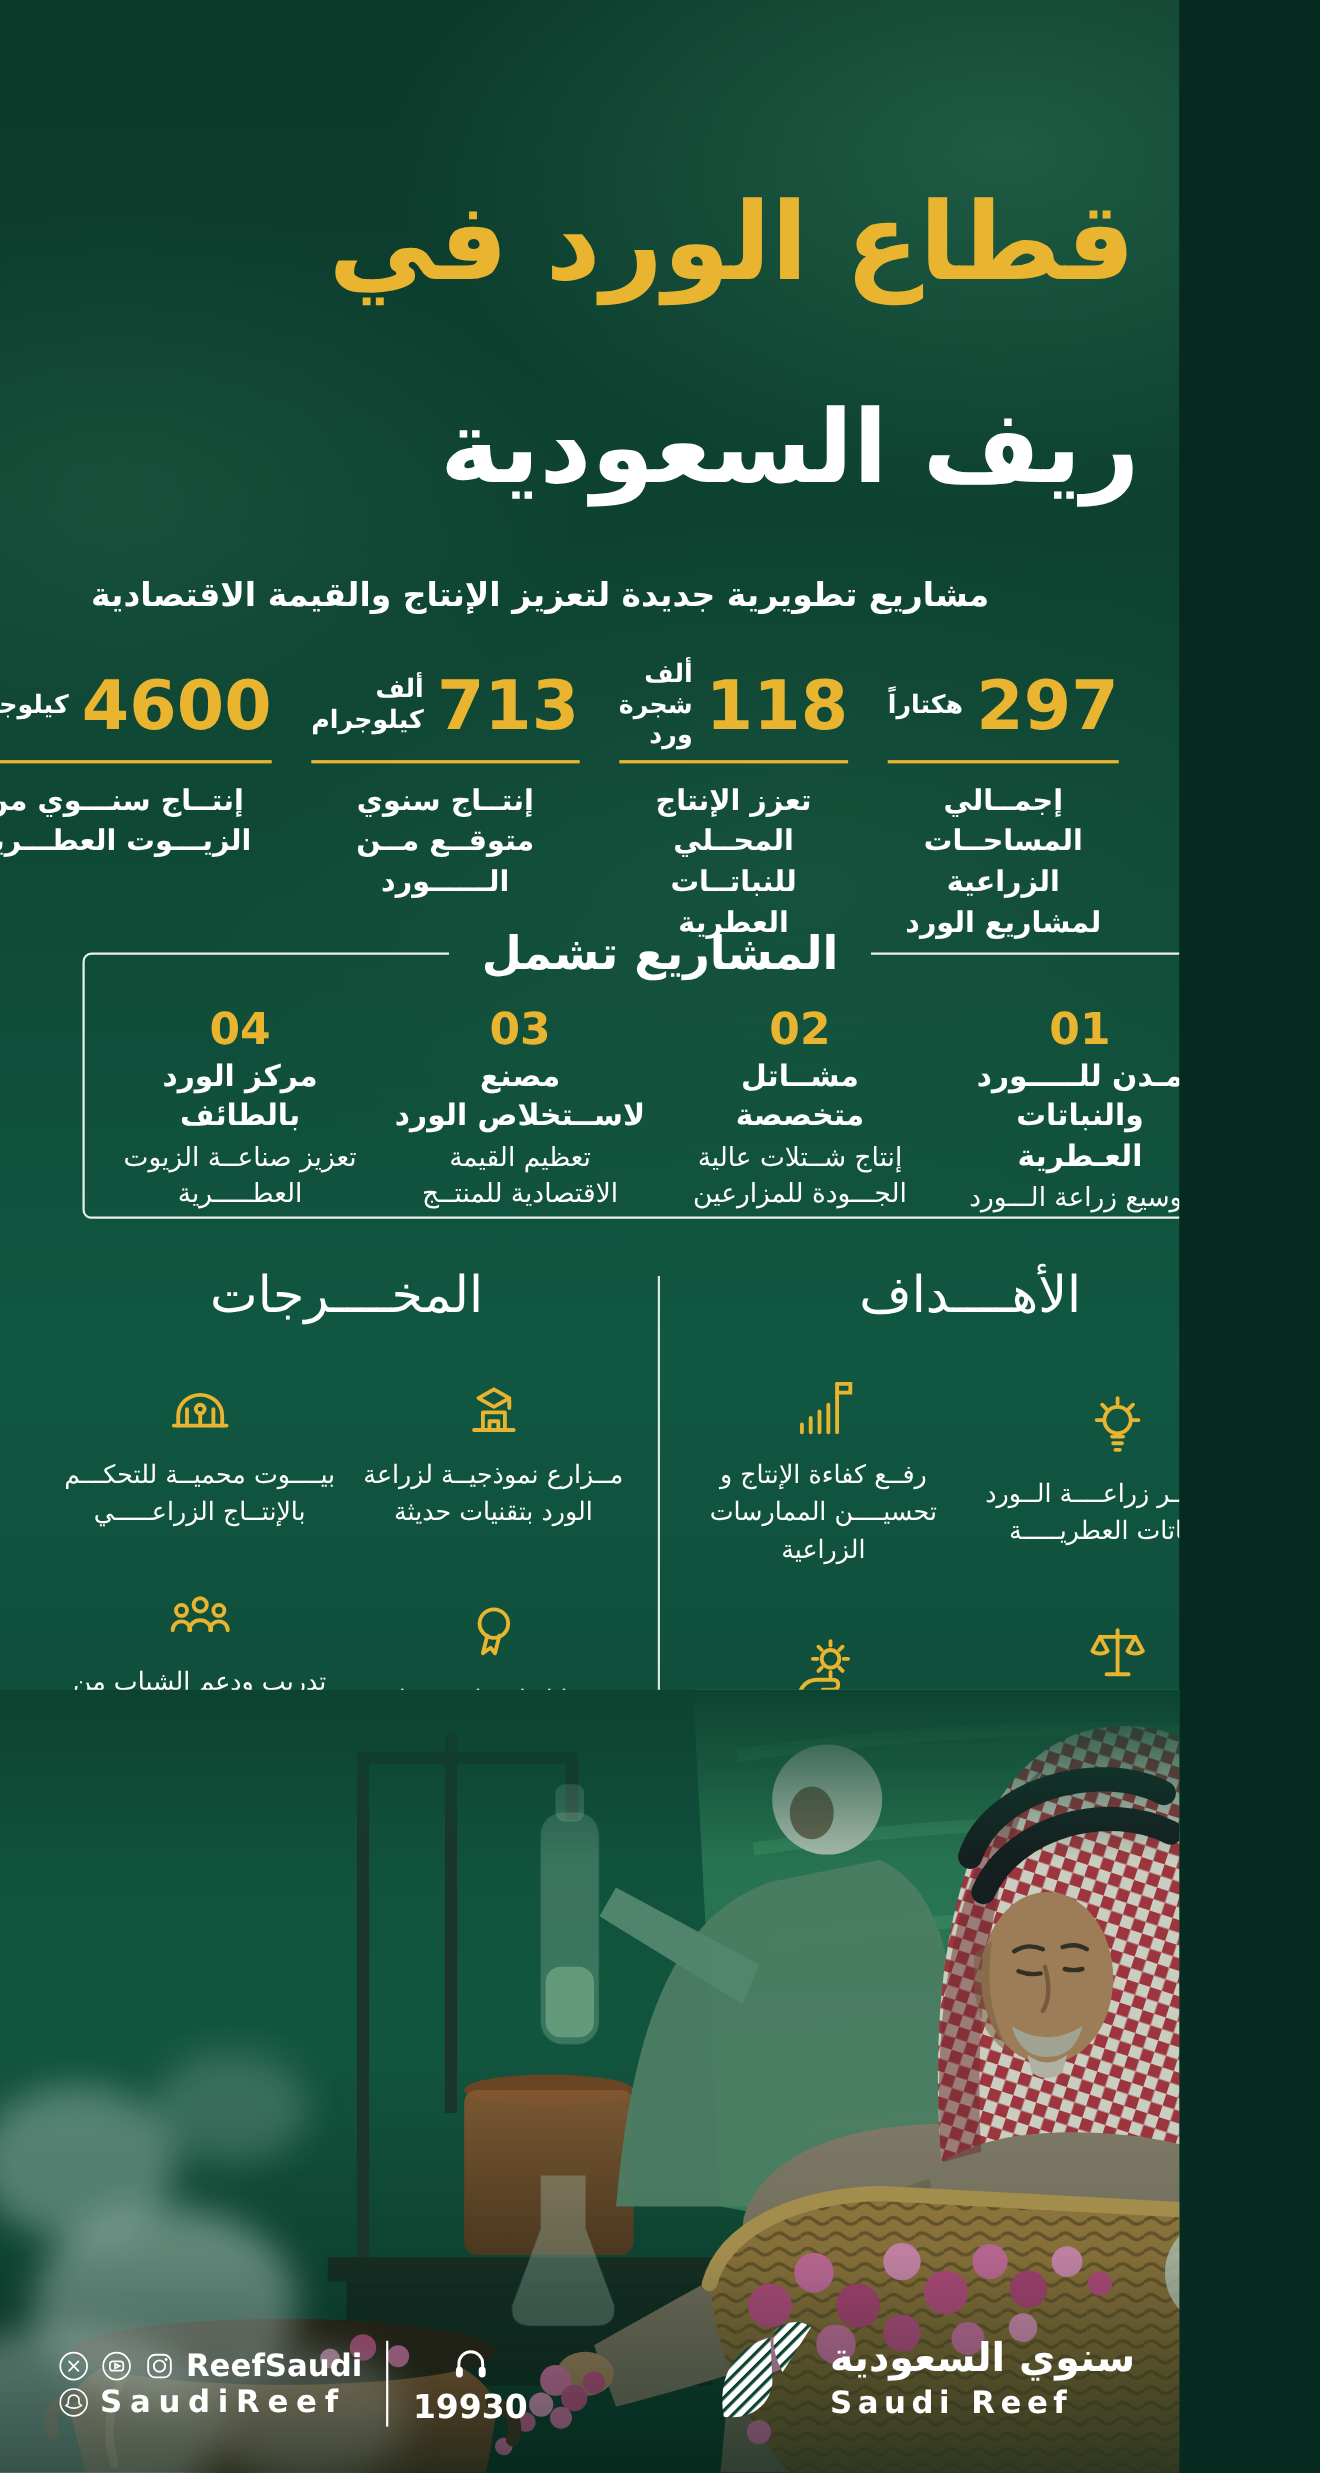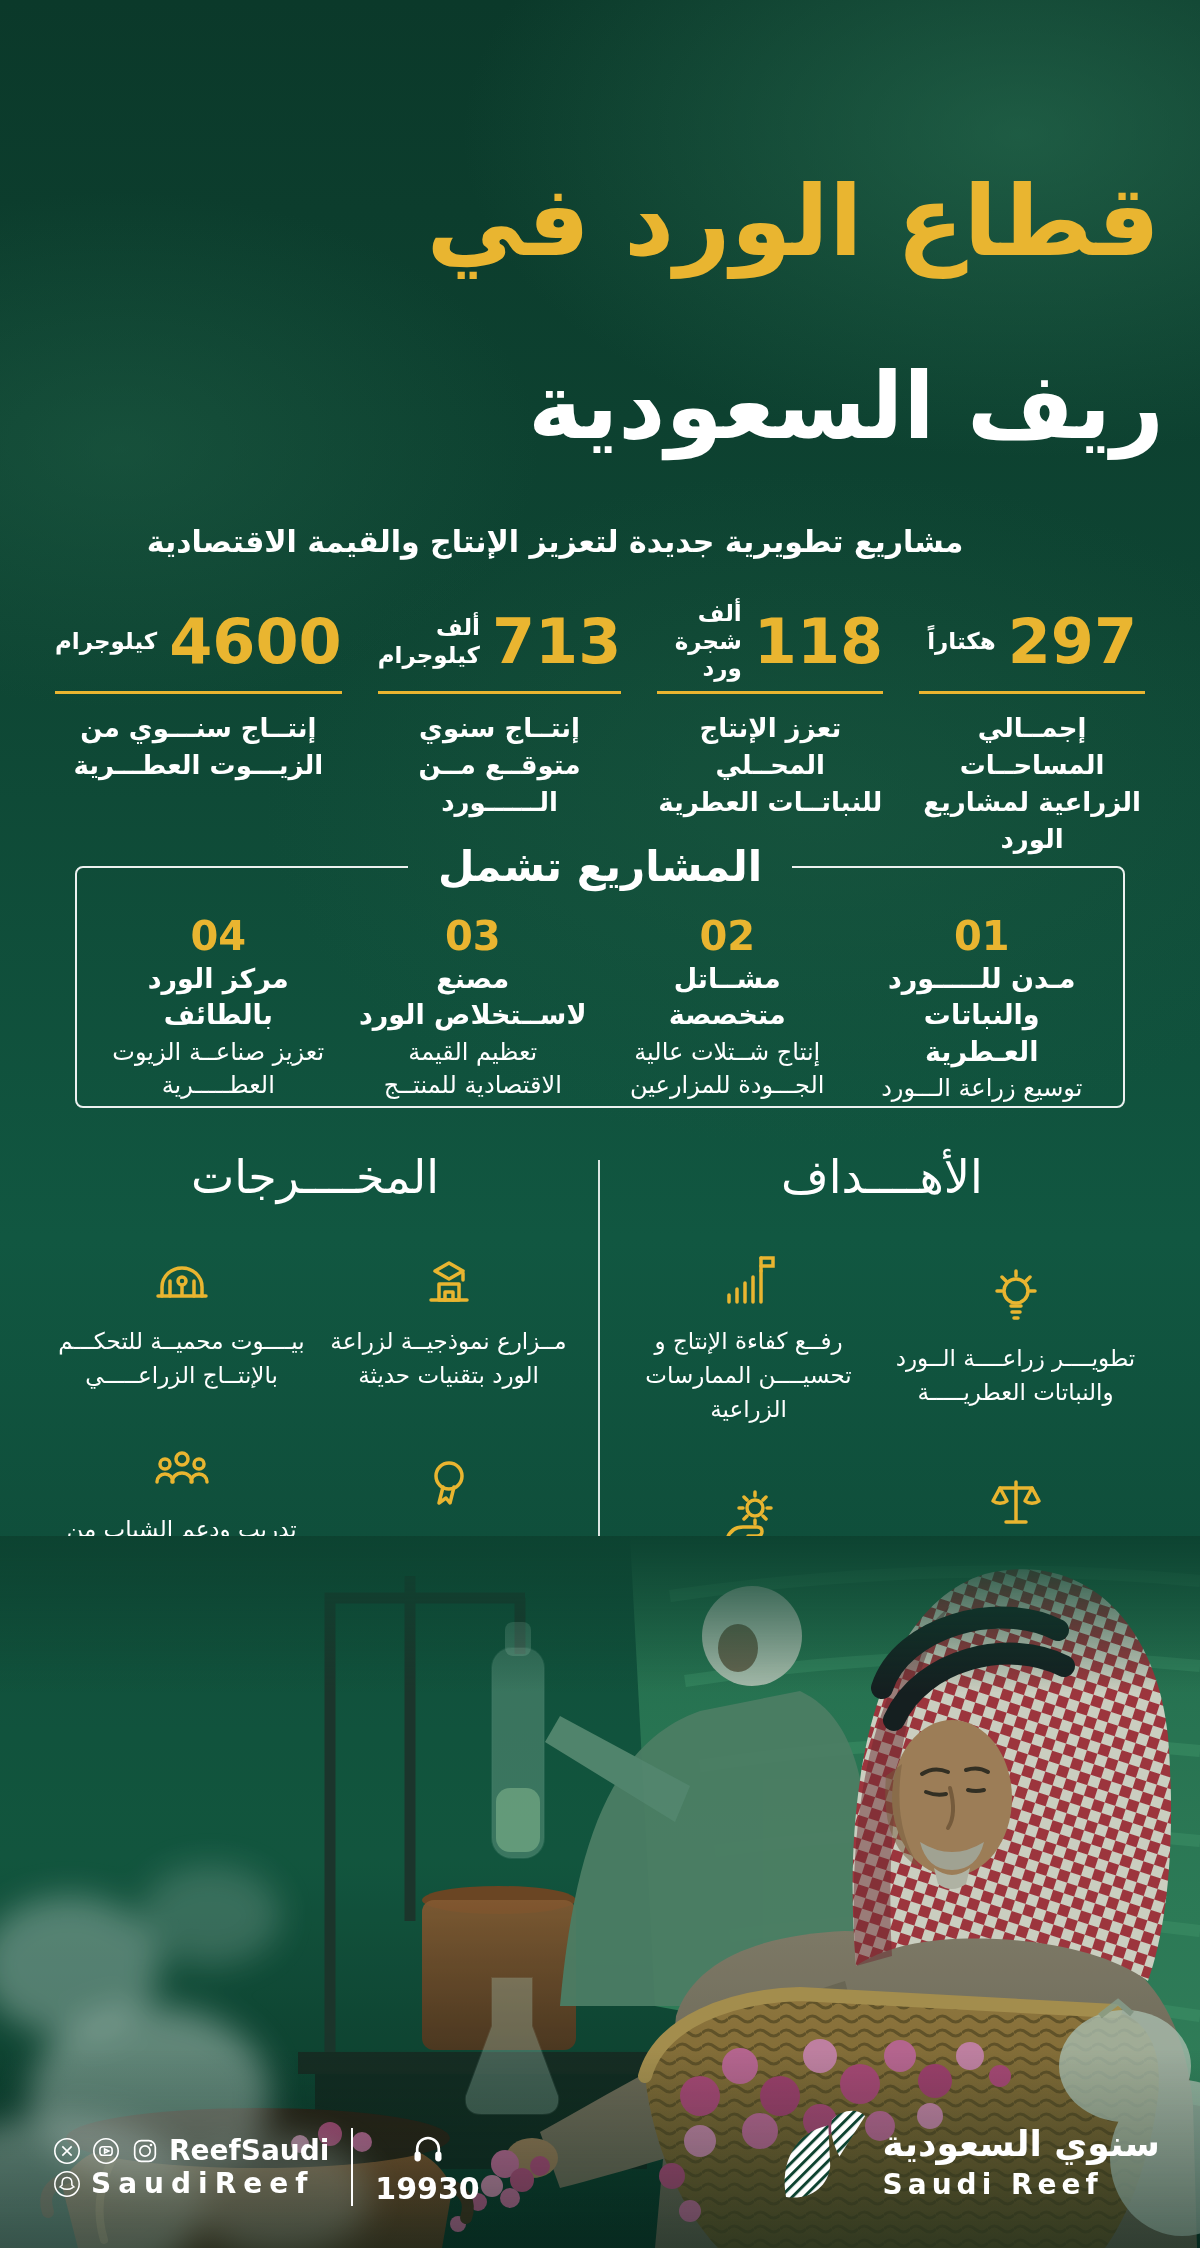--- a/index.html
+++ b/index.html
@@ -1,17 +1,17 @@
 <!DOCTYPE html>
 <html lang="ar"><head>
 <meta charset="utf-8">
 <style>
   html,body{margin:0;padding:0;background:#062a1f;}
   *{box-sizing:border-box;}
-  .page{position:relative;width:1200px;height:2248px;overflow:hidden;
+  .page{position:relative;width:1072px;height:2248px;overflow:hidden;
     font-family:"DejaVu Sans",sans-serif;color:#fff;
     background:
       radial-gradient(900px 520px at 85% 6%, rgba(45,118,87,.55), rgba(45,118,87,0) 62%),
       radial-gradient(700px 430px at 10% 20%, rgba(34,98,72,.45), rgba(34,98,72,0) 60%),
       radial-gradient(850px 520px at 68% 36%, rgba(30,92,67,.42), rgba(30,92,67,0) 65%),
       linear-gradient(180deg,#0b392a 0%,#0e4533 28%,#115741 55%,#0e4937 78%,#0c3e2e 100%);}
   .abs{position:absolute;}
   
   .title-gold{top:168px;left:0;width:100%;text-align:right;padding-right:40px;
     font-size:98px;font-weight:bold;color:#E9B530;line-height:1.1;}

